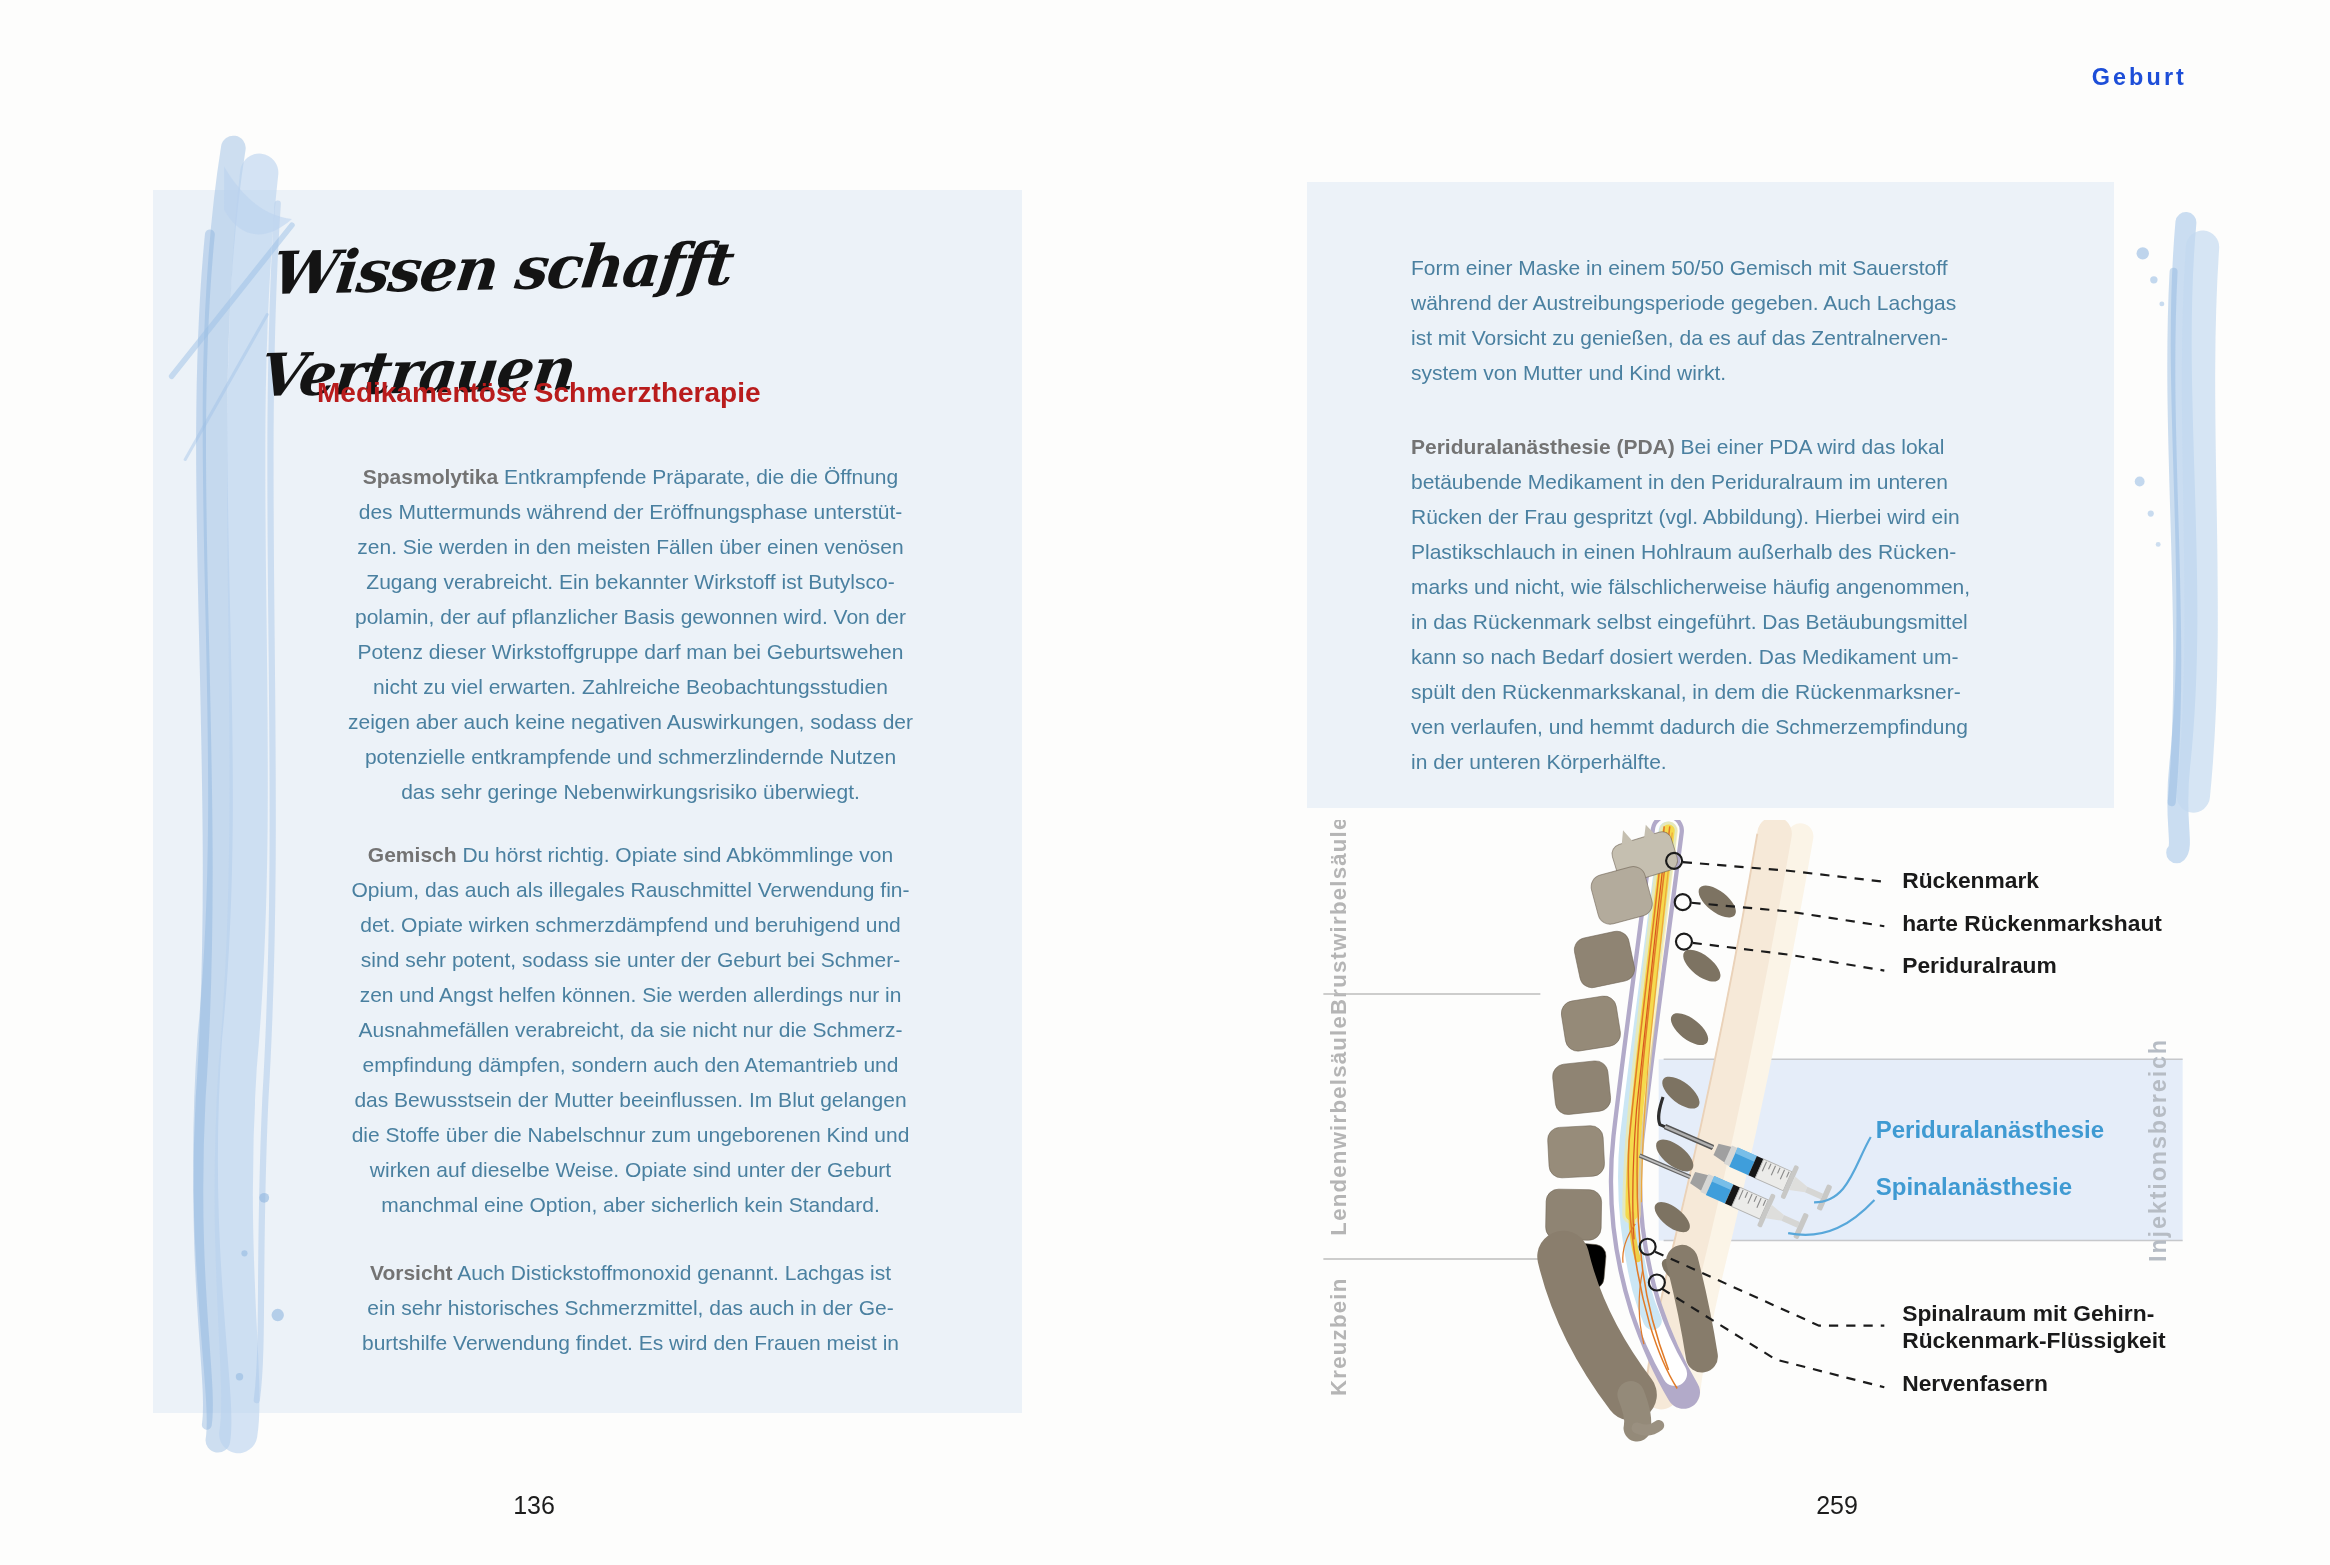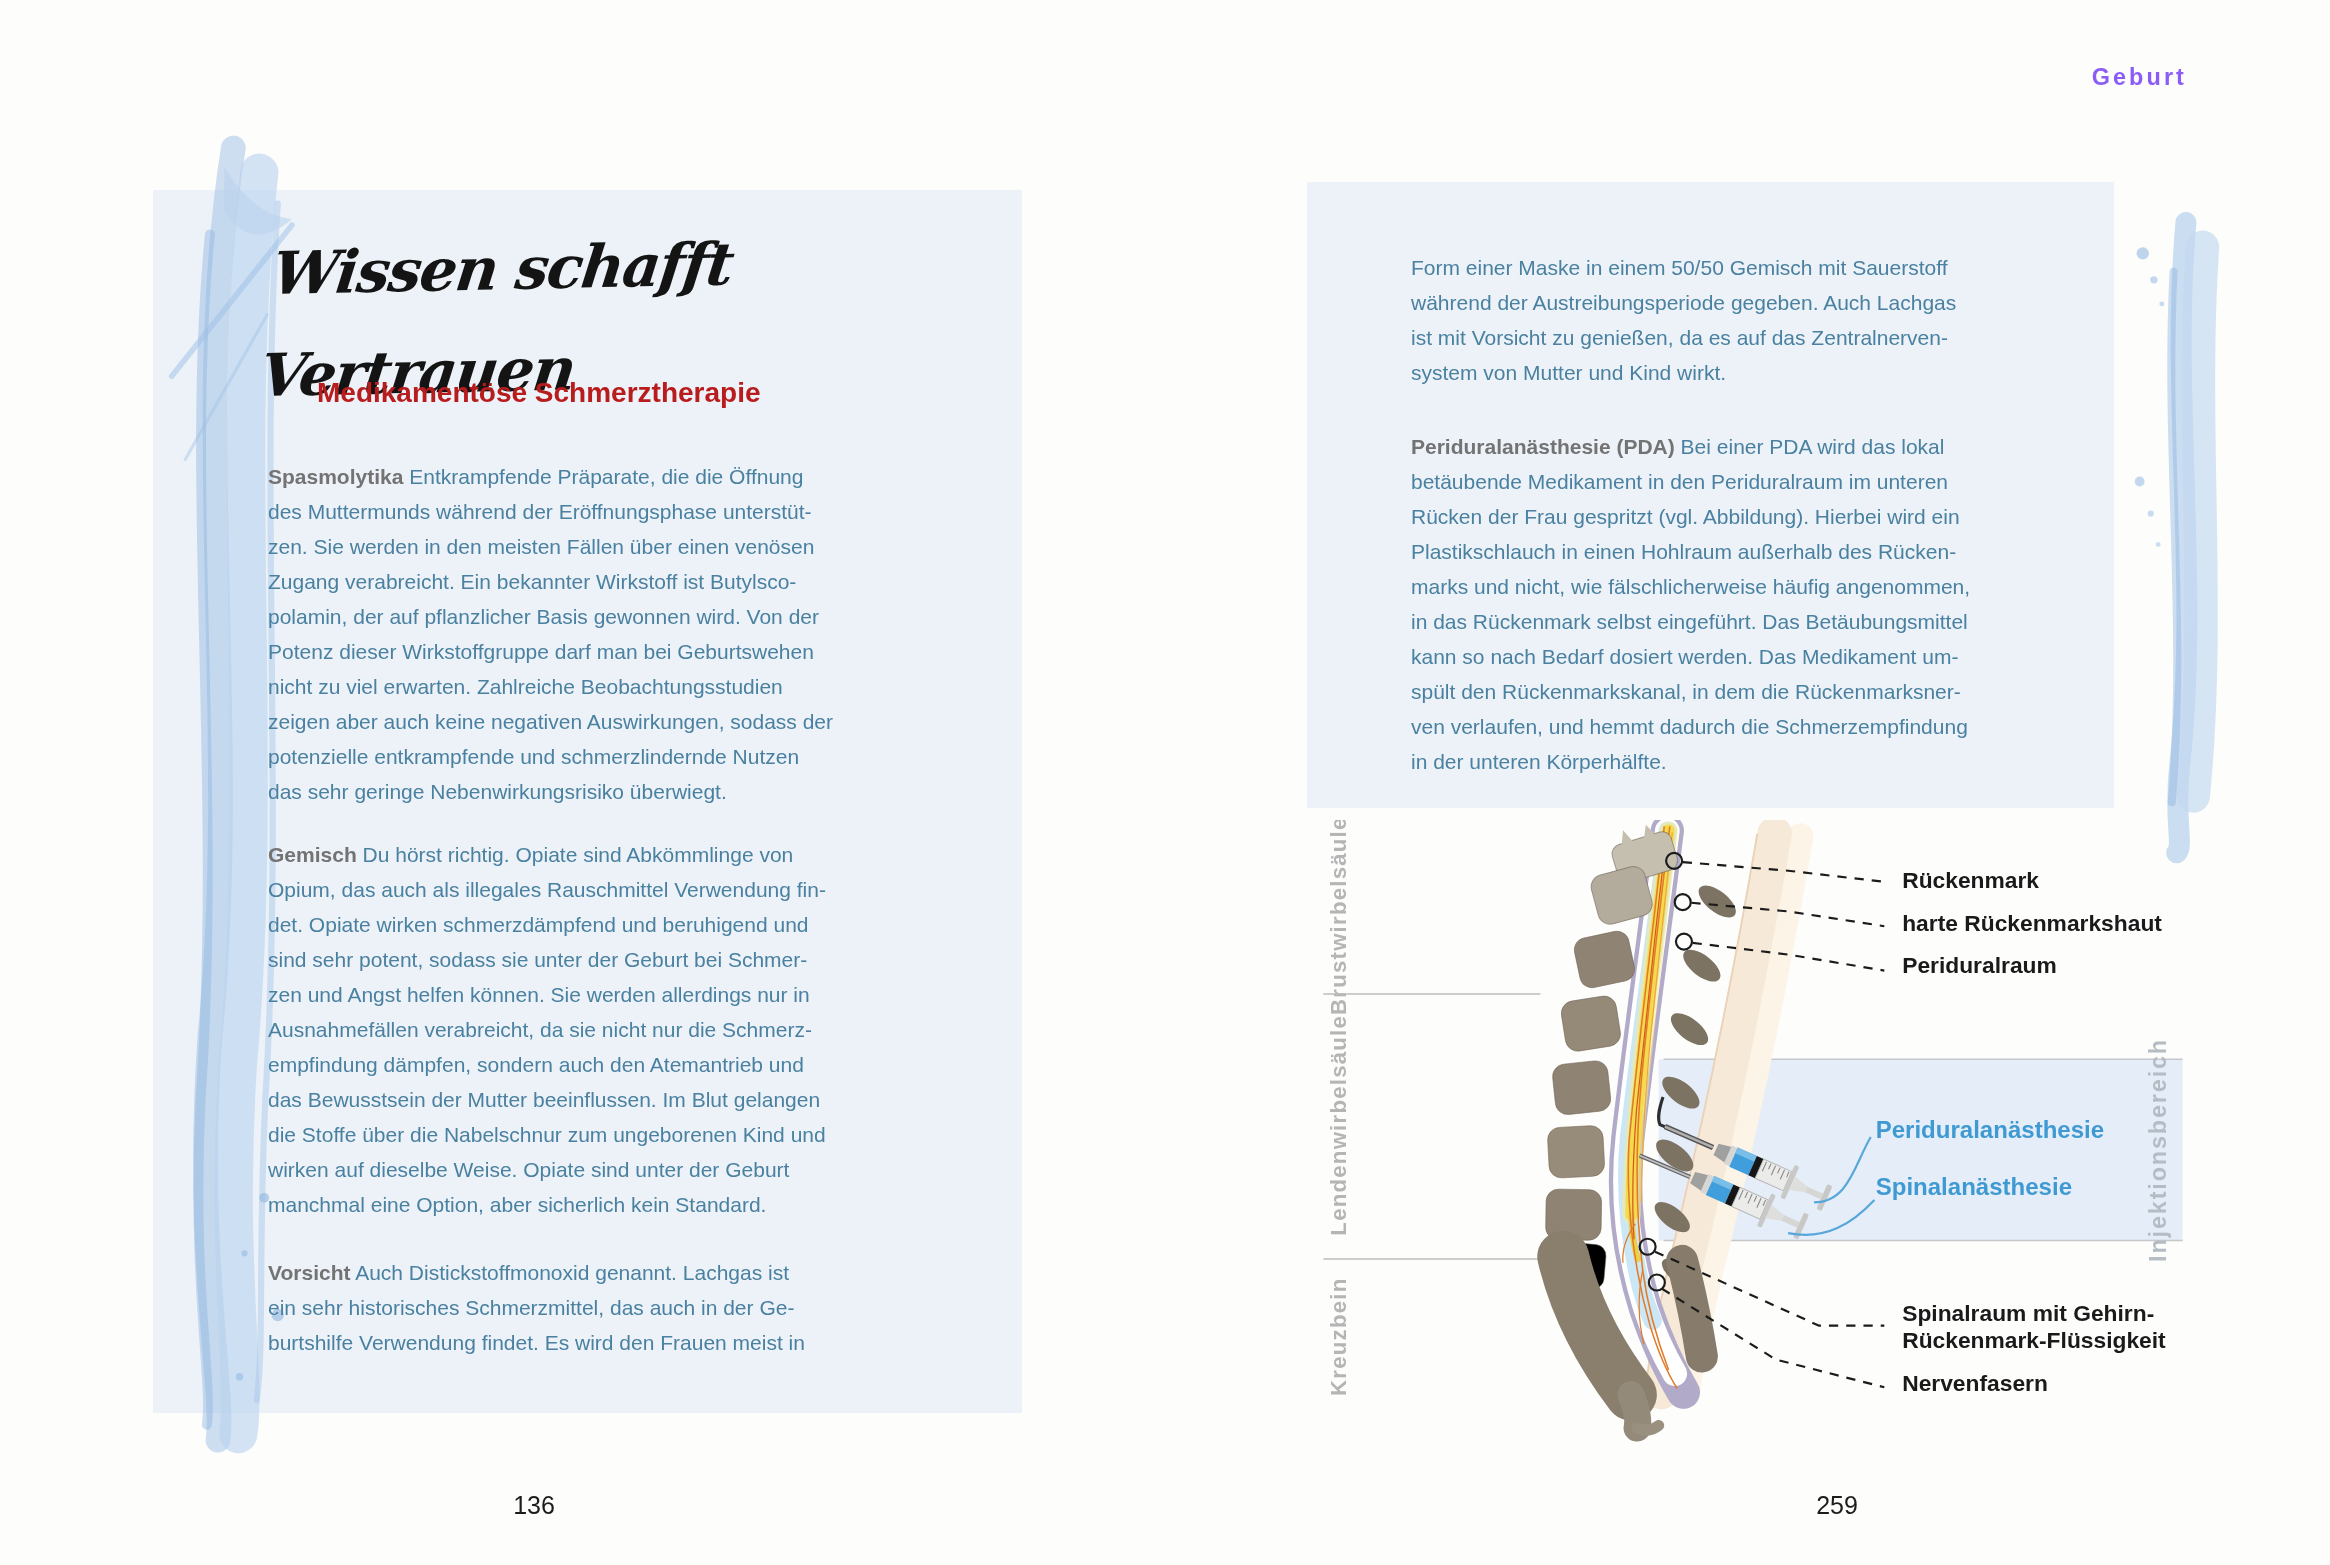--- a/index.html
+++ b/index.html
@@ -5,21 +5,21 @@
   html,body{margin:0;padding:0;}
   body{
     width:2330px;height:1566px;position:relative;overflow:hidden;
     background:#fdfdfc;
     font-family:"Liberation Sans","DejaVu Sans",sans-serif;
   }
   .abs{position:absolute;}
   
   .running-title{
     top:64px;right:143px;
-    font-size:23.4px;font-weight:600;color:#8b5cf6;letter-spacing:3.1px;
+    font-size:23.4px;font-weight:600;color:#1d4ed8;letter-spacing:3.1px;
   }
   
   .panel{background:#ecf2f8;}
   .left-panel{left:153px;top:190px;width:869px;height:1223px;}
   .right-panel{left:1307px;top:182px;width:807px;height:626px;}
   
   .handwriting{
     left:279px;top:223px;width:728px;
     font-family:"DejaVu Serif","Liberation Serif",serif;
     font-style:italic;font-weight:600;font-size:59px;line-height:102px;
@@ -30,21 +30,21 @@
     left:270px;top:377px;
     font-size:28px;font-weight:700;color:#b91c1c;margin-left:47px;
   }
   
   .para{
     position:absolute;width:725px;
     font-size:21px;line-height:35px;color:#4a80a0;margin:0;
   }
   .para .lead{font-weight:700;color:#737373;}
   .para .body-text{white-space:pre-line;}
-  .left-col .para{left:268px;}
+  .left-col .para{left:268px;text-align:center;}
   .p-spasmolytika{top:459px;}
   .p-opiate{top:837px;}
   .p-lachgas{top:1255px;}
   .right-col .para{left:1411px;}
   .p-maske{top:250px;}
   .p-pda{top:429px;}
   
   .page-number{
     font-size:25px;color:#1c1c1c;transform:translateX(-50%);margin-left:20px;
   }

